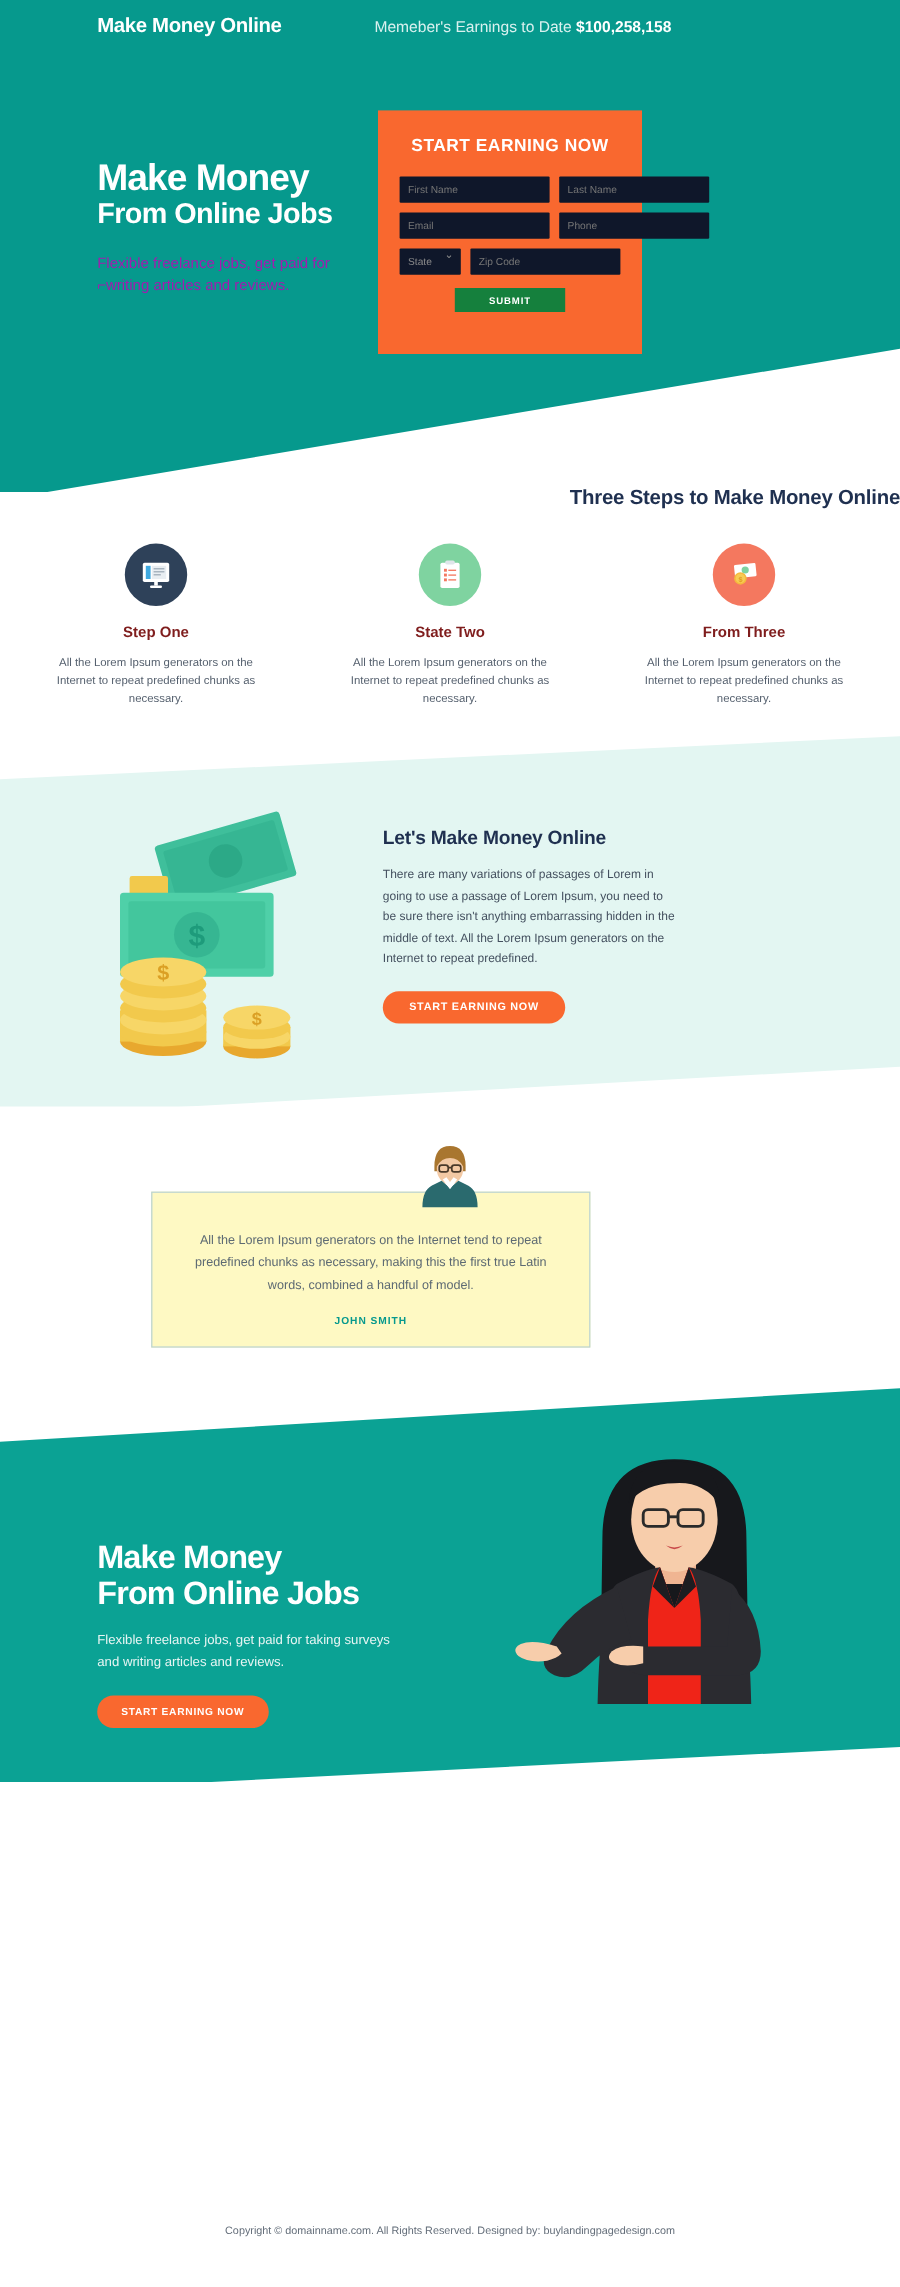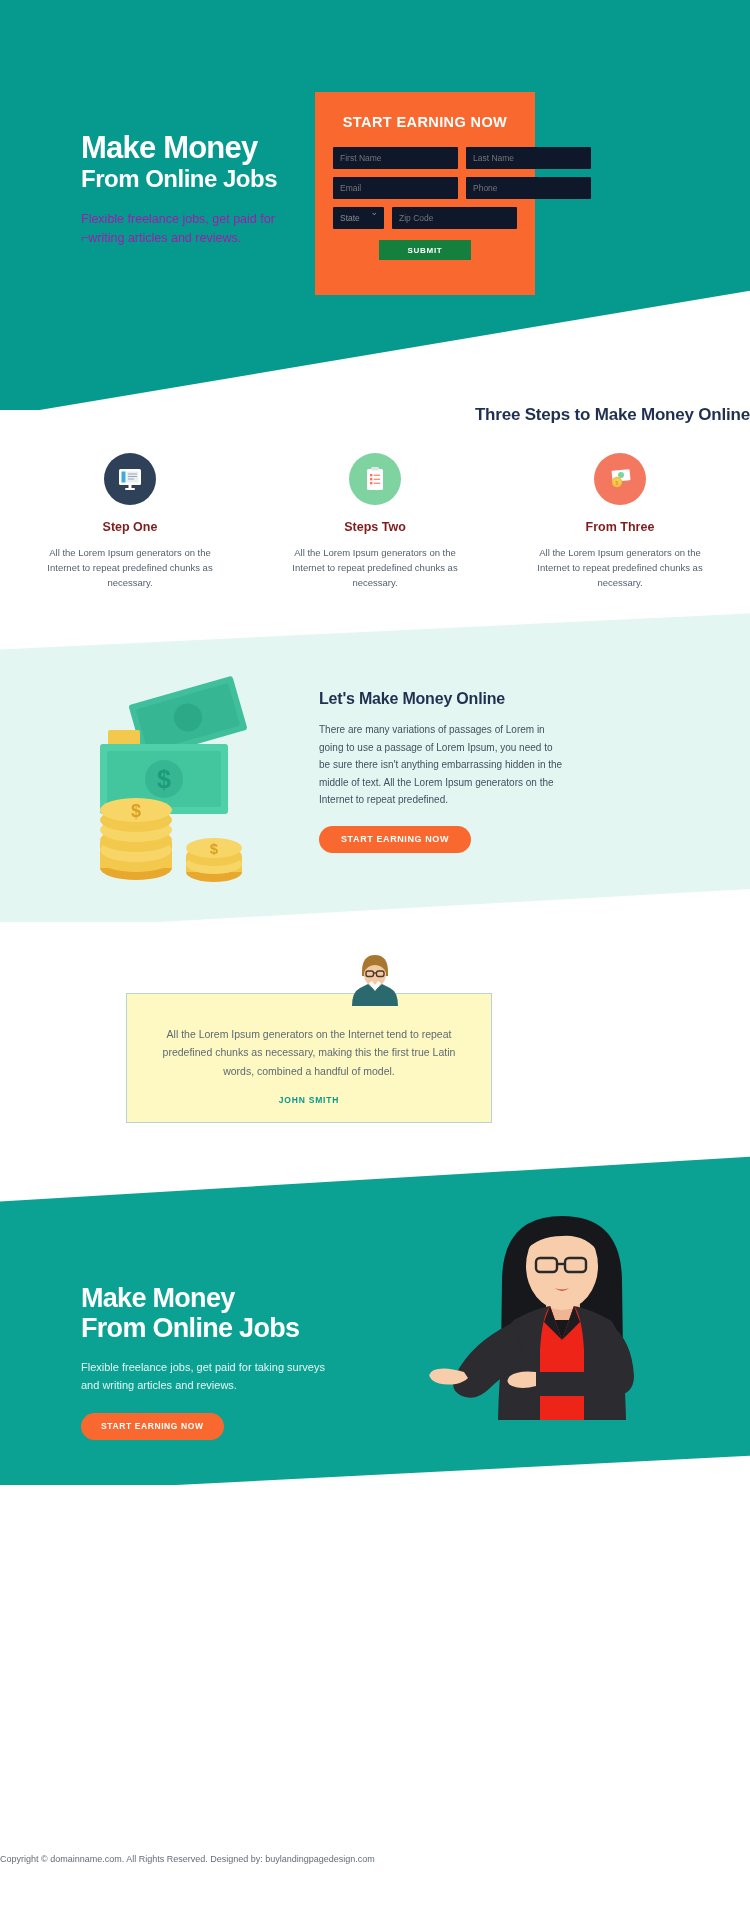--- a/index.html
+++ b/index.html
@@ -135,34 +135,41 @@
     display:inline-block; margin-top:19px; background:#f9682f; color:#ffffff;
     border:none; border-radius:14px; height:27px; padding:0 20px;
     font-family:"Liberation Sans", sans-serif; font-size:8.5px; font-weight:bold;
     letter-spacing:0.6px; cursor:pointer; line-height:27px;
   }
   .woman { position:absolute; right:40px; top:35px; width:300px; height:285px; z-index:3; }
 
   
   .footer {
     position:absolute; bottom:0; left:0; width:750px; height:95px;
-    background:#ffffff; display:flex; align-items:center; justify-content:flex-start;
+    background:#ffffff; display:flex; align-items:center; justify-content:center;
   }
   .footer-text { font-size:9px; color:#636d79; }
   .footer-link { color:#636d79; text-decoration:none; }
 </style>
 </head>
 <body>
 
 <div class="page">
 
   <div class="hero-wrap">
     <div class="hero-bg"></div>
   </div>
 
+  <div class="topbar">
+    <div class="brand">Make Money Online</div>
+    <div class="earn-line">
+      <span>Memeber's Earnings to Date</span>
+      <span class="earn-amt">$100,258,158</span>
+    </div>
+  </div>
 
   <div class="hero-left">
     <h1 class="hero-h1">
       <span>Make Money</span>
       <span class="l2">From Online Jobs</span>
     </h1>
     <p class="hero-sub">Flexible freelance jobs, get paid for ⌐writing articles and reviews.</p>
   </div>
 
   <div class="form-card">
@@ -221,21 +228,21 @@
               <rect x="9" y="13" width="2.4" height="2.4"></rect>
               <rect x="9" y="17" width="2.4" height="2.4"></rect>
             </g>
             <g fill="#f4785f">
               <rect x="12.6" y="9.7" width="6.5" height="1.1"></rect>
               <rect x="12.6" y="13.7" width="6.5" height="1.1"></rect>
               <rect x="12.6" y="17.7" width="6.5" height="1.1"></rect>
             </g>
           </svg>
         </div>
-        <div class="step-name">Steps Two</div>
+        <div class="step-name">State Two</div>
         <div class="step-desc">All the Lorem Ipsum generators on the Internet to repeat predefined chunks as necessary.</div>
       </div>
 
       <div class="step">
         <div class="step-circle" style="background:#f4785f">
           <svg width="30" height="28" viewBox="0 0 30 28">
             <rect x="7" y="5" width="18" height="11" rx="1" fill="#ffffff" transform="rotate(-6 16 10)"></rect>
             <circle cx="16" cy="10" r="3" fill="#7fd3a0"></circle>
             <circle cx="12" cy="17" r="5.2" fill="#f5b93e"></circle>
             <circle cx="12" cy="17" r="3.9" fill="#f7cc55"></circle>

